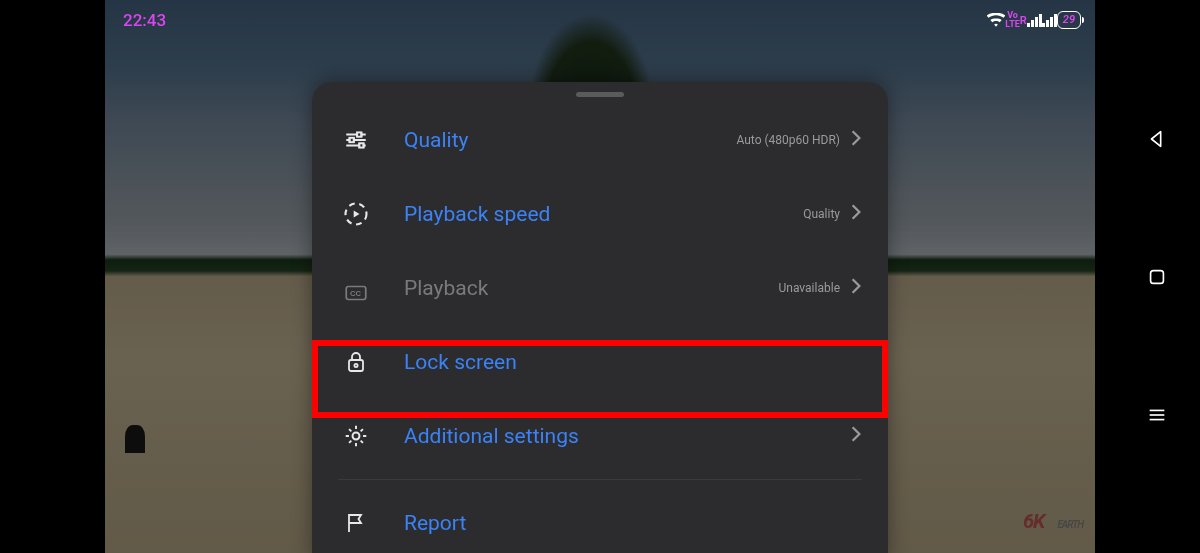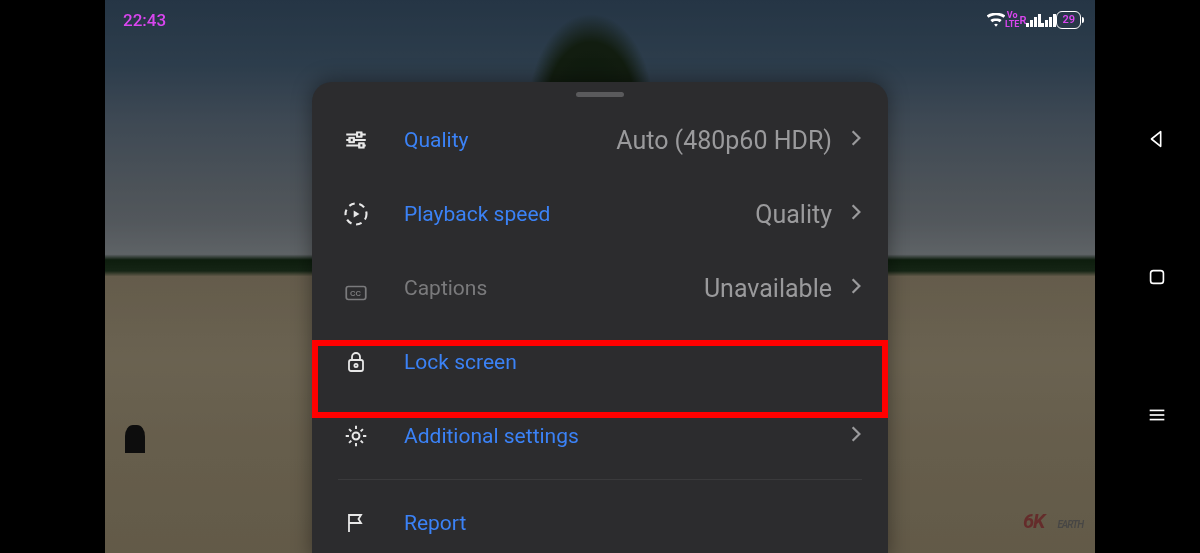--- a/index.html
+++ b/index.html
@@ -52,21 +52,21 @@
     }
     .status-left { padding-left: 8px; }
     .status-right { display: flex; align-items: center; padding-right: 4px; }
     .status-icon { display: inline-flex; align-items: center; }
     .volte-stack { display: inline-flex; flex-direction: column; align-items: center; line-height: 1; font-size: 9px; font-weight: 700; }
     .bars { display: inline-flex; align-items: flex-end; gap: 1px; height: 14px; }
     .bars span { width: 3px; background: #fff; display: inline-block; }
     .bars span:nth-child(1){height:4px} .bars span:nth-child(2){height:7px} .bars span:nth-child(3){height:10px} .bars span:nth-child(4){height:13px}
     .battery-pill {
       border: 1.5px solid #fff; border-radius: 6px; padding: 1px 5px; font-size: 11px; font-weight: 600;
-      position: relative; line-height: 1.2;
+      position: relative; line-height: 1.2; font-style: italic;
     }
     .battery-pill::after {
       content: ""; position: absolute; right: -4px; top: 50%; transform: translateY(-50%);
       width: 2px; height: 6px; background: #fff; border-radius: 0 2px 2px 0;
     }
 
     
     .sys-nav {
       position: absolute; right: 18px; top: 0; height: 553px; width: 50px;
       display: flex; flex-direction: column; justify-content: center; align-items: center; gap: 110px;
@@ -91,21 +91,21 @@
     }
     .menu-row .icon-slot {
       width: 36px; height: 36px; display: flex; align-items: center; justify-content: center;
       margin-right: 30px; color: #e8e8e8;
     }
     .menu-row .label {
       font-size: 21px; color: #3b82f6; flex: 0 0 auto;
     }
     .menu-row .spacer { flex: 1; }
     .menu-row .value {
-      font-size: 25px; color: #9a9a9c; margin-right: 18px;
+      font-size: 12px; color: #9a9a9c; margin-right: 10px;
     }
     .menu-row .chev { color: #9a9a9c; }
     .menu-row.disabled .label, .menu-row.disabled .icon-slot { color: #7a7a7c; align-items: flex-end; }
     .divider {
       height: 1px; background: #3a3a3c; margin: 6px 26px;
     }
     .highlight-box {
       position: absolute; border: 6px solid #ff0000; z-index: 20; pointer-events: none;
     }
   </style>
@@ -217,21 +217,21 @@
     </div>
   </div>
 
   <div class="menu-row disabled">
     <div class="icon-slot">
       <svg width="26" height="26" viewBox="0 0 24 24" fill="none" stroke="currentColor" stroke-width="1.6">
         <rect x="3" y="6" width="18" height="12" rx="2"></rect>
         <text x="6.5" y="15" font-size="7" font-family="Arial" fill="currentColor" stroke="none" font-weight="700">CC</text>
       </svg>
     </div>
-    <div class="label">Captions</div>
+    <div class="label">Playback</div>
     <div class="spacer"></div>
     <div class="value">Unavailable</div>
     <div class="chev">
       <svg width="12" height="18" viewBox="0 0 10 16">
           <path d="M2 2l6 6-6 6" stroke="currentColor" stroke-width="2" fill="none"></path>
         </svg>
     </div>
   </div>
 
   <div class="menu-row">

